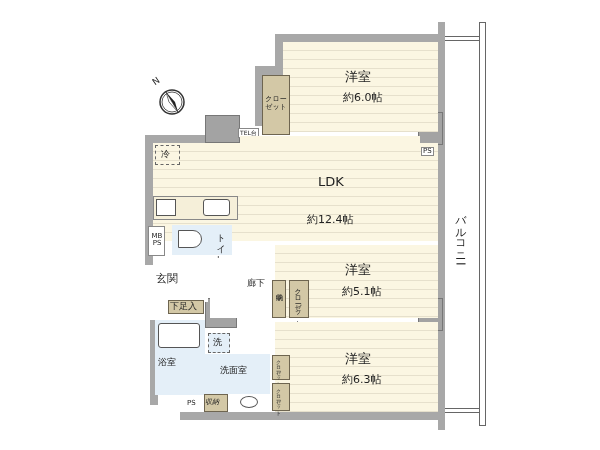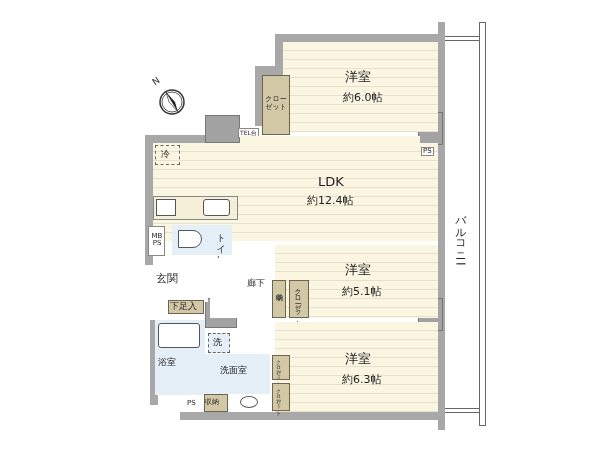--- a/index.html
+++ b/index.html
@@ -46,21 +46,21 @@
 <div class="lbl sz" style="left:343px;top:92px;">約6.0帖</div>
 
 <div class="closet abs" style="left:262px;top:75px;width:28px;height:60px;"></div>
 <div class="lbl tiny" style="left:264px;top:95px;width:24px;white-space:normal;text-align:center;line-height:1.2;">クローゼット</div>
 
 <div class="lbl" style="left:238px;top:128px;font-size:6px;border:1px solid #888;background:#fff;padding:1px;">TEL台</div>
 
 <div class="room wood" style="left:153px;top:143px;width:285px;height:98px;"></div>
 <div class="room wood" style="left:240px;top:136px;width:180px;height:8px;"></div>
 <div class="lbl big" style="left:318px;top:175px;">LDK</div>
-<div class="lbl sz" style="left:307px;top:195px;">約12.4帖</div>
+<div class="lbl sz" style="left:307px;top:214px;">約12.4帖</div>
 
 <div class="abs dotted" style="left:155px;top:145px;width:25px;height:20px;"></div>
 <div class="lbl small" style="left:161px;top:150px;">冷</div>
 
 <div class="abs" style="left:153px;top:196px;width:85px;height:24px;background:#f5efd9;border:1px solid #888;box-sizing:border-box;"></div>
 <div class="abs" style="left:156px;top:199px;width:20px;height:17px;border:1px solid #555;box-sizing:border-box;background:#fff;"></div>
 <div class="abs" style="left:203px;top:199px;width:27px;height:17px;border:1px solid #555;border-radius:3px;box-sizing:border-box;background:#fff;"></div>
 
 <div class="abs" style="left:148px;top:226px;width:17px;height:30px;background:#fff;border:1px solid #888;box-sizing:border-box;"></div>
 <div class="lbl tiny" style="left:150px;top:233px;width:14px;white-space:normal;text-align:center;">MB PS</div>
@@ -88,21 +88,21 @@
 <div class="room wet" style="left:155px;top:320px;width:50px;height:75px;"></div>
 <div class="abs" style="left:158px;top:323px;width:42px;height:25px;border:1px solid #555;border-radius:3px;background:#fff;box-sizing:border-box;"></div>
 <div class="lbl small" style="left:158px;top:358px;">浴室</div>
 
 <div class="abs dotted" style="left:208px;top:333px;width:22px;height:20px;background:#e4eff8;"></div>
 <div class="lbl small" style="left:213px;top:338px;">洗</div>
 
 <div class="room wet" style="left:205px;top:354px;width:65px;height:40px;"></div>
 <div class="lbl small" style="left:220px;top:366px;text-align:center;">洗面室</div>
 <div class="closet abs" style="left:204px;top:394px;width:24px;height:18px;"></div>
-<div class="lbl tiny" style="left:205px;top:399px;">収納</div>
+<div class="lbl tiny" style="left:205px;top:399px;font-style:italic;">収納</div>
 <div class="abs" style="left:240px;top:396px;width:16px;height:10px;border:1px solid #555;border-radius:50%;background:#fff;"></div>
 
 <div class="lbl tiny" style="left:187px;top:400px;">PS</div>
 <div class="lbl tiny" style="left:421px;top:147px;border:1px solid #888;padding:0 1px;background:#fff;">PS</div>
 
 <div class="room wood" style="left:275px;top:322px;width:163px;height:90px;"></div>
 <div class="closet abs" style="left:272px;top:355px;width:18px;height:25px;"></div>
 <div class="lbl tiny vert" style="left:275px;top:356px;font-size:5px;line-height:1.1;">クローゼット</div>
 <div class="closet abs" style="left:272px;top:383px;width:18px;height:28px;"></div>
 <div class="lbl tiny vert" style="left:275px;top:385px;font-size:5px;line-height:1.1;">クローゼット</div>

